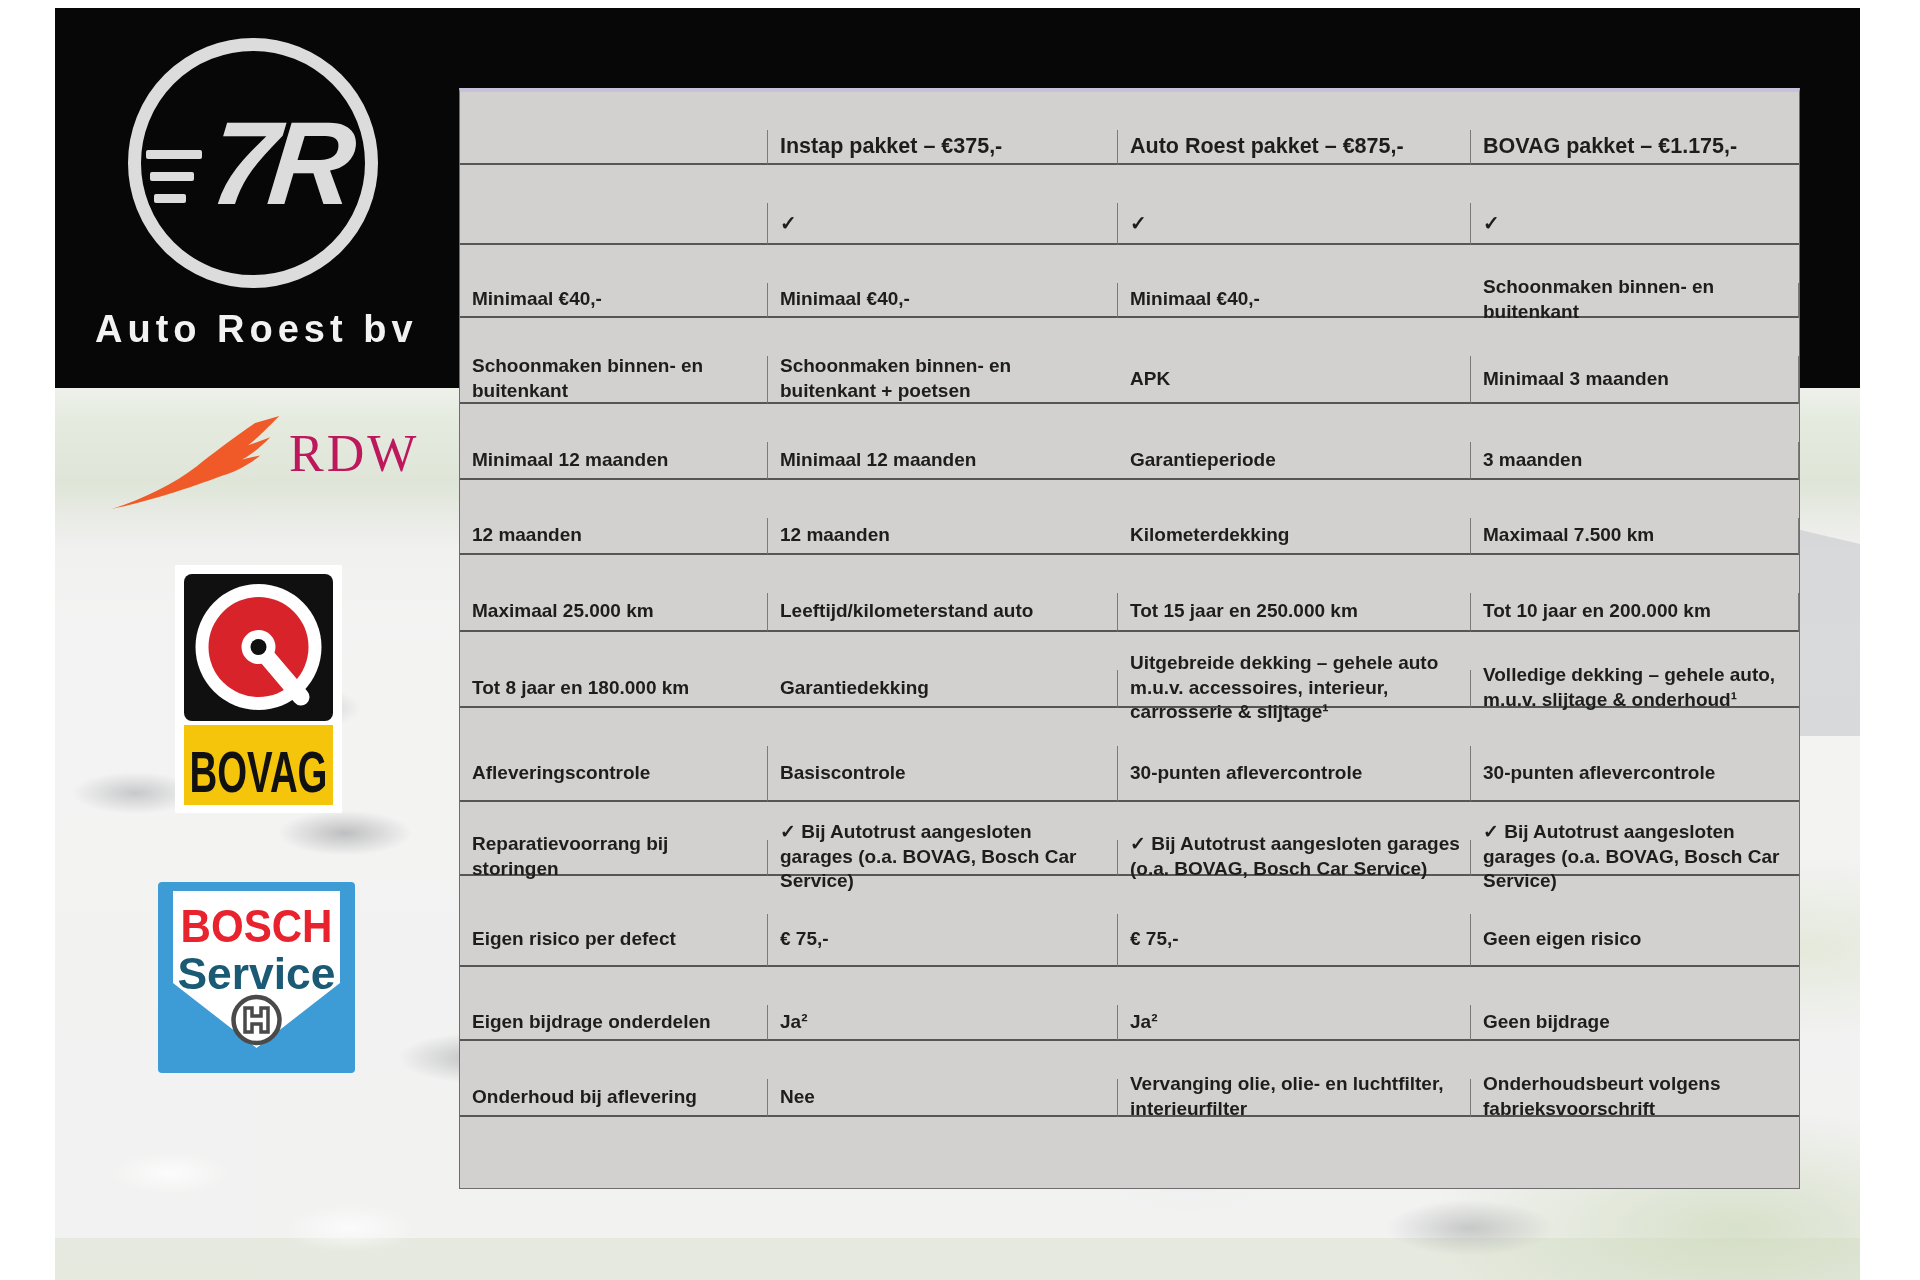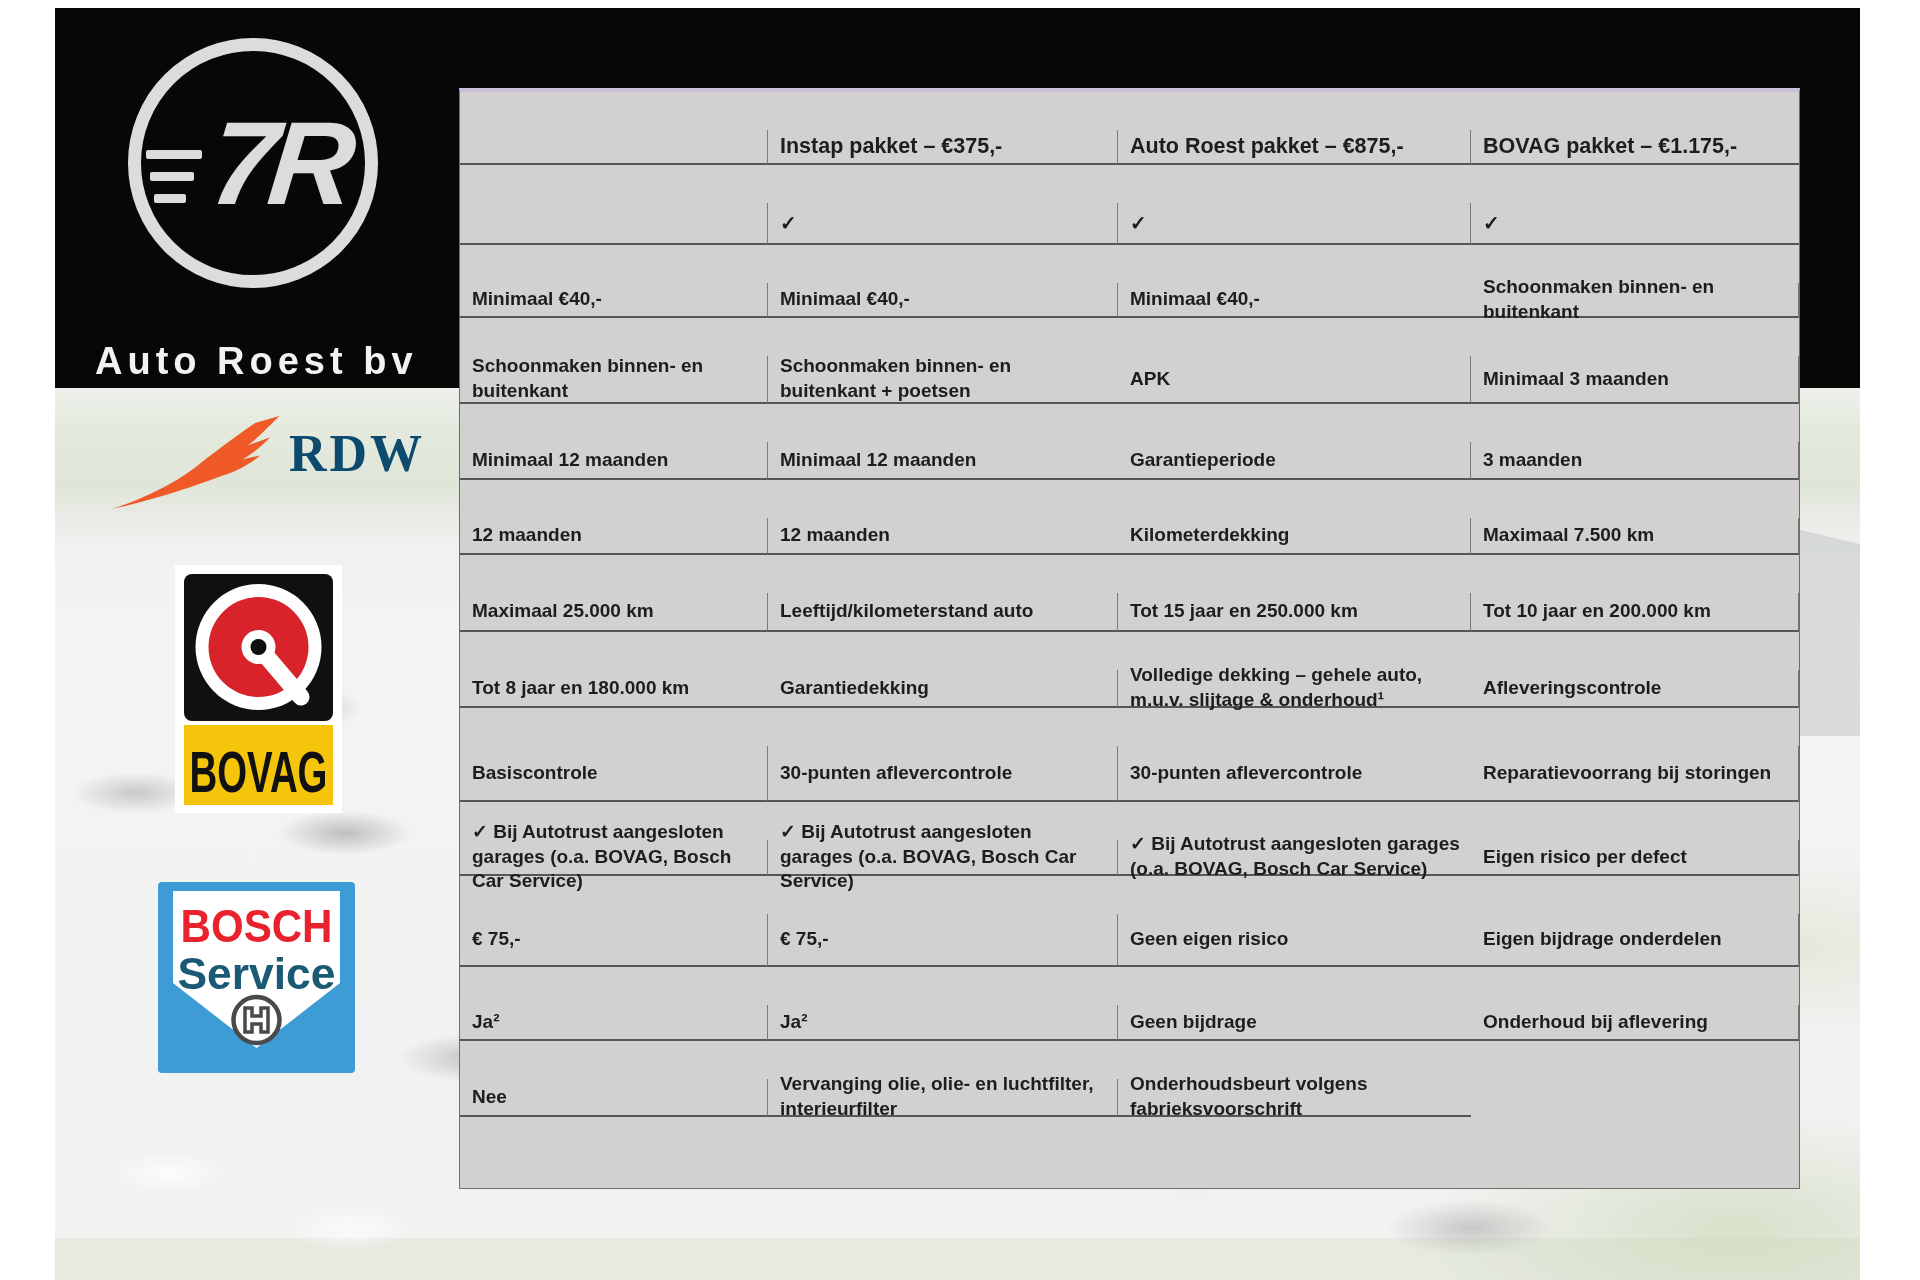--- a/index.html
+++ b/index.html
@@ -41,26 +41,26 @@
   .ar-circle{position:absolute;left:128px;top:38px;width:224px;height:224px;border:13px solid #dcdcdc;
     border-radius:50%;z-index:2;display:flex;align-items:center;justify-content:center;gap:10px;}
   .speedlines{display:flex;flex-direction:column;align-items:flex-end;gap:13px;margin-top:26px;}
   .speedlines i{display:block;height:9px;background:#dcdcdc;border-radius:2px;}
   .speedlines i:nth-child(1){width:56px;}
   .speedlines i:nth-child(2){width:44px;margin-right:8px;}
   .speedlines i:nth-child(3){width:32px;margin-right:16px;}
   .ar-monogram{color:#dcdcdc;font-size:118px;font-weight:bold;font-style:italic;
     letter-spacing:-8px;transform:skewX(-6deg);line-height:1;margin-right:14px;}
   .ar-name{position:absolute;left:95px;top:308px;width:320px;text-align:right;color:#f2f2f2;
-    font-size:38px;font-weight:bold;letter-spacing:5px;z-index:2;white-space:nowrap;margin-top:32px;}
+    font-size:38px;font-weight:bold;letter-spacing:5px;z-index:2;white-space:nowrap;}
 
   
   .rdw{position:absolute;left:108px;top:416px;z-index:2;display:flex;align-items:flex-start;}
   .rdw svg{display:block;}
-  .rdw-text{font-family:"Liberation Serif",serif;color:#0c4a6e;font-size:52px;font-weight:bold;
+  .rdw-text{font-family:"Liberation Serif",serif;color:#be185d;font-size:52px;font-weight:normal;
     letter-spacing:3px;margin:8px 16px 0 6px;}
 
   
   .bovag{position:absolute;left:175px;top:565px;width:167px;height:248px;z-index:2;}
 
   
   .bosch{position:absolute;left:158px;top:882px;width:197px;height:191px;z-index:2;}
 
   
   .pkg-table{position:absolute;left:459px;top:88px;width:1339px;z-index:3;
@@ -161,20 +161,21 @@
     <div class="c">Kilometerdekking</div>
     <div class="c">Maximaal 7.500 km</div>
     <div class="c">Maximaal 25.000 km</div>
 
     <div class="c">Leeftijd/kilometerstand auto</div>
     <div class="c">Tot 15 jaar en 250.000 km</div>
     <div class="c">Tot 10 jaar en 200.000 km</div>
     <div class="c last">Tot 8 jaar en 180.000 km</div>
 
     <div class="c">Garantiedekking</div>
+    <div class="c">Uitgebreide dekking – gehele auto m.u.v. accessoires, interieur, carrosserie &amp; slijtage¹</div>
     <div class="c last">Volledige dekking – gehele auto, m.u.v. slijtage &amp; onderhoud¹</div>
 
     <div class="c">Afleveringscontrole</div>
     <div class="c">Basiscontrole</div>
     <div class="c">30-punten aflevercontrole</div>
     <div class="c last">30-punten aflevercontrole</div>
 
     <div class="c">Reparatievoorrang bij storingen</div>
     <div class="c">✓ Bij Autotrust aangesloten garages (o.a. BOVAG, Bosch Car Service)</div>
     <div class="c">✓ Bij Autotrust aangesloten garages (o.a. BOVAG, Bosch Car Service)</div>

